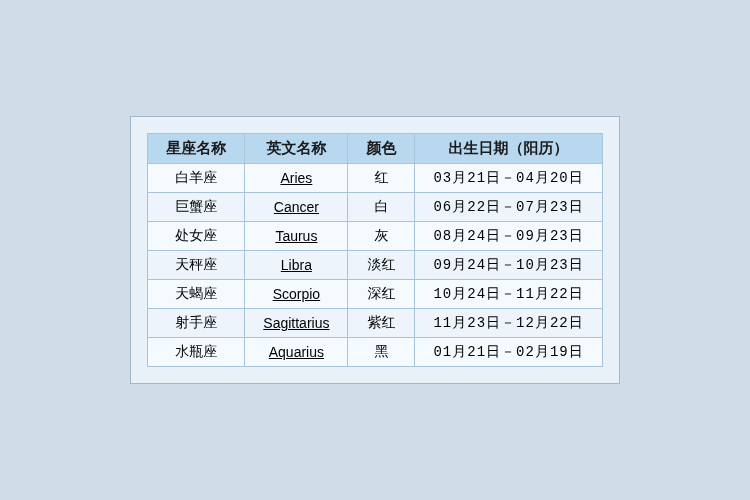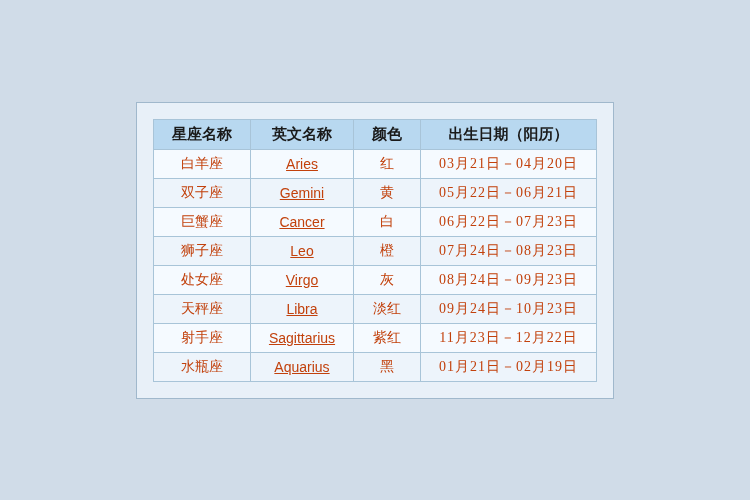--- a/index.html
+++ b/index.html
@@ -28,21 +28,21 @@
     table {
       border-collapse: collapse;
       background: white;
     }
 
     th, td {
       border: 1px solid #a8c4d8;
       padding: 5px 18px;
       text-align: center;
       white-space: nowrap;
-      color: #c2410c;
+      color: #000000;
     }
 
     thead tr th {
       background-color: #b8d8f0;
       font-weight: bold;
       font-size: 15px;
       color: #1a1a1a;
     }
 
     tbody tr td {
@@ -54,21 +54,21 @@
       background-color: #edf4fb;
     }
 
     td:nth-child(2) {
       font-family: Arial, sans-serif;
       font-size: 14px;
       text-decoration: underline;
     }
 
     td:nth-child(4) {
-      font-family: Liberation Serif, serif;
+      font-family: Liberation Mono, monospace;
       letter-spacing: 1px;
       margin-top: 48px;
     }
   </style>
 </head>
 <body>
 
 <div class="table-wrapper">
   <table>
     <thead>
@@ -80,48 +80,42 @@
       </tr>
     </thead>
     <tbody id="table-body">
     <tr>
           <td>白羊座</td>
           <td>Aries</td>
           <td>红</td>
           <td>03月21日－04月20日</td>
         </tr>
         <tr>
-          <td>双子座</td>
-          <td>Gemini</td>
-          <td>黄</td>
-          <td>05月22日－06月21日</td>
-        </tr>
-        <tr>
           <td>巨蟹座</td>
           <td>Cancer</td>
           <td>白</td>
           <td>06月22日－07月23日</td>
         </tr>
         <tr>
-          <td>狮子座</td>
-          <td>Leo</td>
-          <td>橙</td>
-          <td>07月24日－08月23日</td>
-        </tr>
-        <tr>
           <td>处女座</td>
-          <td>Virgo</td>
+          <td>Taurus</td>
           <td>灰</td>
           <td>08月24日－09月23日</td>
         </tr>
         <tr>
           <td>天秤座</td>
           <td>Libra</td>
           <td>淡红</td>
           <td>09月24日－10月23日</td>
+        </tr>
+        <tr>
+          <td>天蝎座</td>
+          <td>Scorpio</td>
+          <td>深红</td>
+          <td>10月24日－11月22日</td>
         </tr>
         <tr>
           <td>射手座</td>
           <td>Sagittarius</td>
           <td>紫红</td>
           <td>11月23日－12月22日</td>
         </tr>
         <tr>
           <td>水瓶座</td>
           <td>Aquarius</td>

